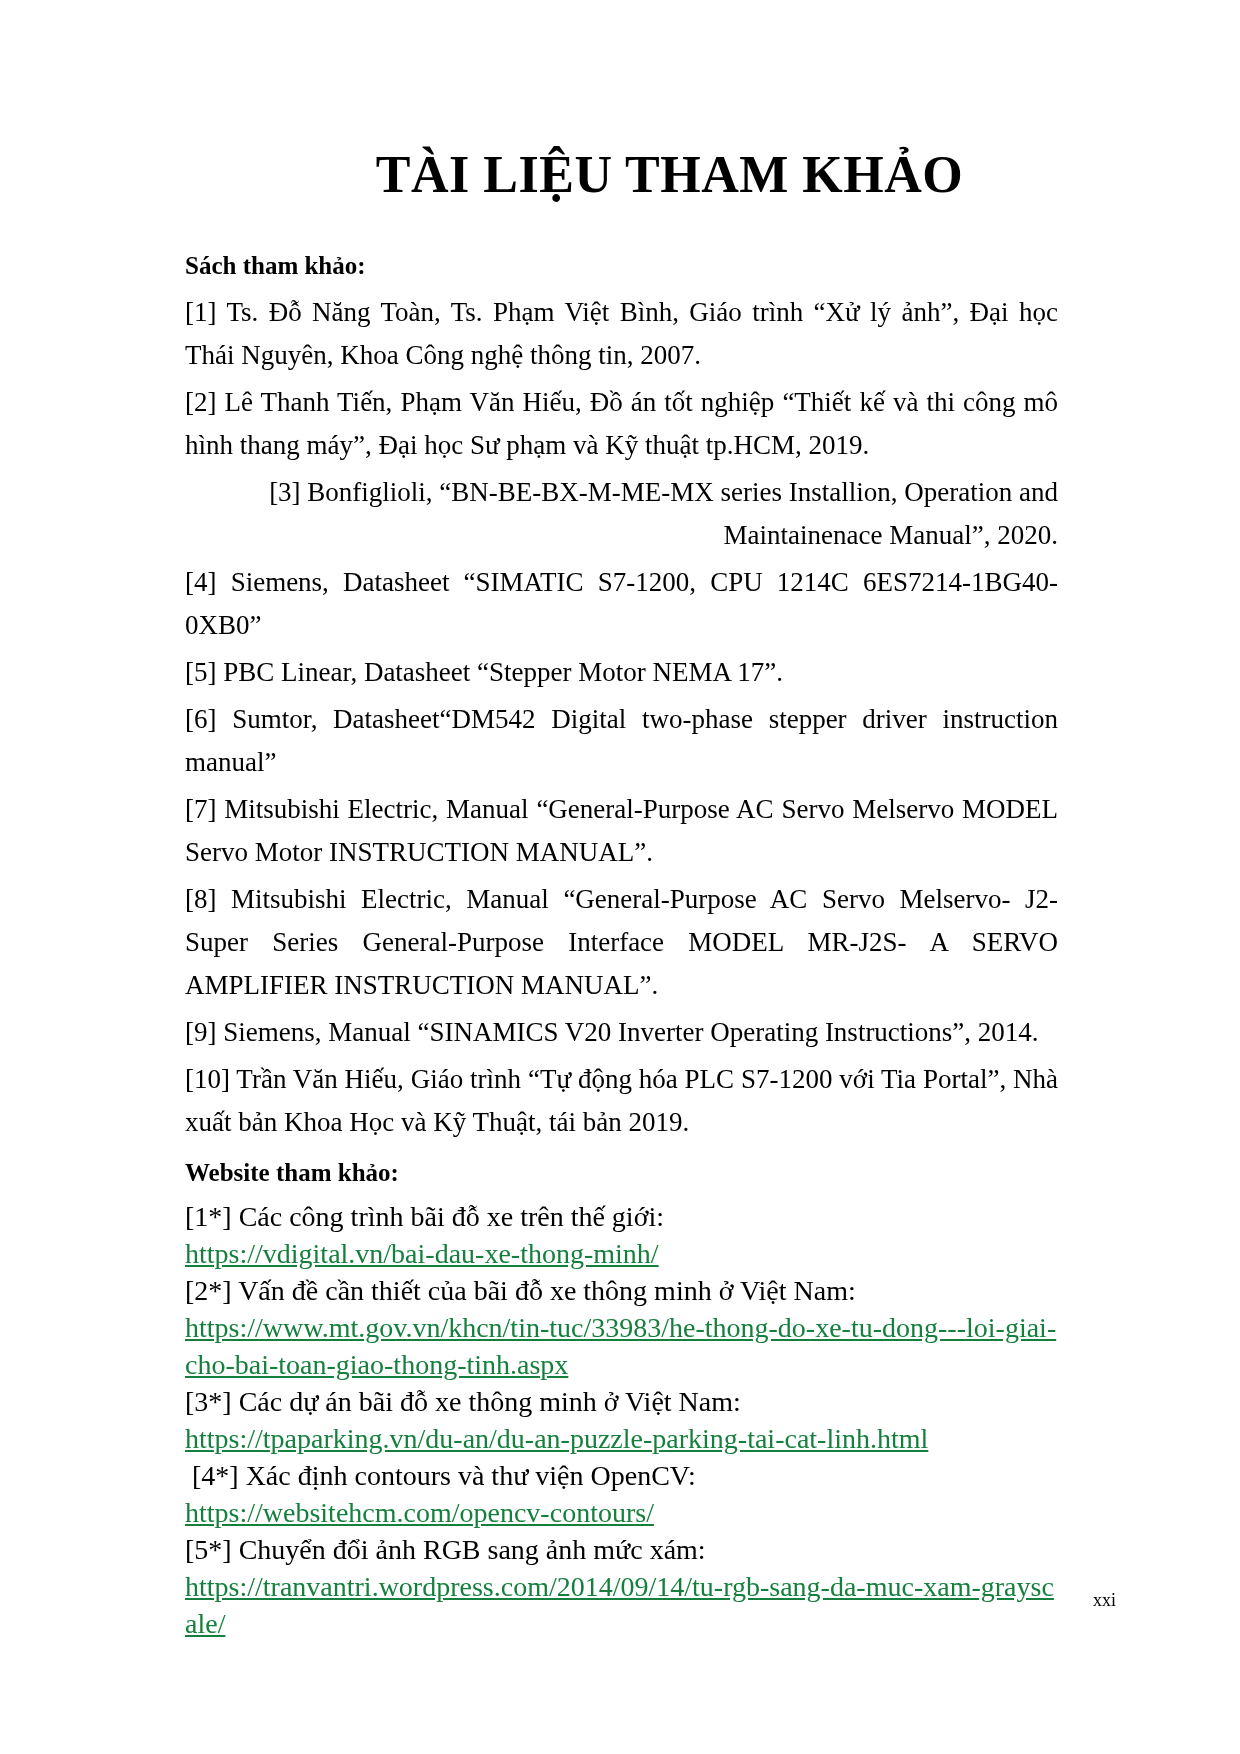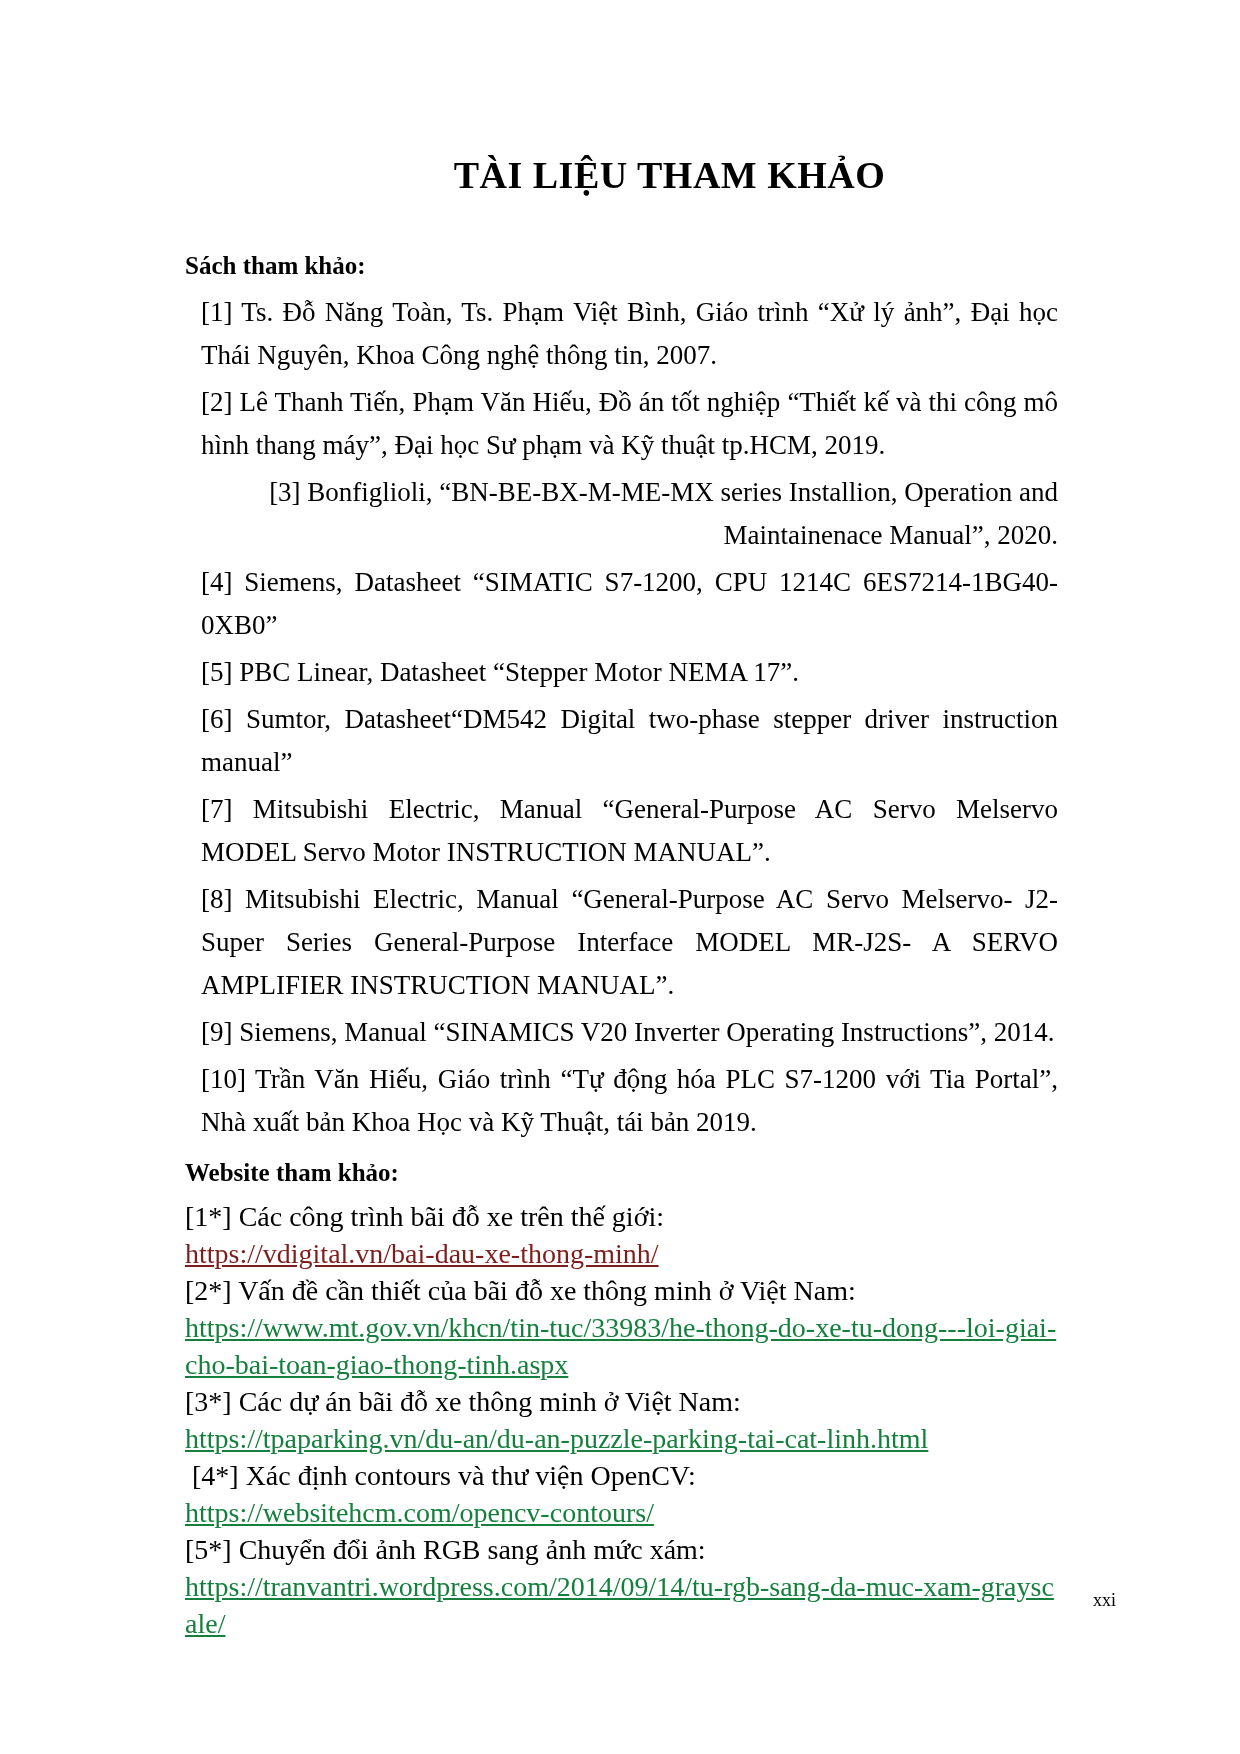--- a/index.html
+++ b/index.html
@@ -15,49 +15,49 @@
   .content{
     position:absolute;
     left:185px;
     top:0;
     width:873px;
   }
   .doc-title{
     margin:150px 0 44px 0;
     padding-left:96px;
     text-align:center;
-    font-size:38px;
+    font-size:52px;
     font-weight:bold;
     line-height:50px;
     letter-spacing:0.5px;
   }
   .section-heading{
     font-size:25px;
     font-weight:bold;
     line-height:43px;
     margin:7px 0 4px 0;
   }
   .books p{
     font-size:27px;
     line-height:43px;
-    margin:0 0 4px 16px;
+    margin:0 0 4px 0;
     text-align:justify;
   }
   
   .books p:nth-child(3){ text-align:right; }
   .websites{ font-size:28px; line-height:37px; }
   .websites .web-label{ white-space:pre-wrap; }
   .websites .web-link{
     display:block;
     text-decoration:underline;
     word-break:break-all;
     cursor:pointer;
   }
   .websites .web-link.blue{ color:#15803d; }
-  .websites .web-link.black{ color:#7f1d1d; }
+  .websites .web-link.black{ color:#15803d; }
   .page-number{
     position:absolute;
     left:1093px;
     top:1588px;
     font-size:18px;
     line-height:24px;
   }
 </style>
 </head>
 <body>

